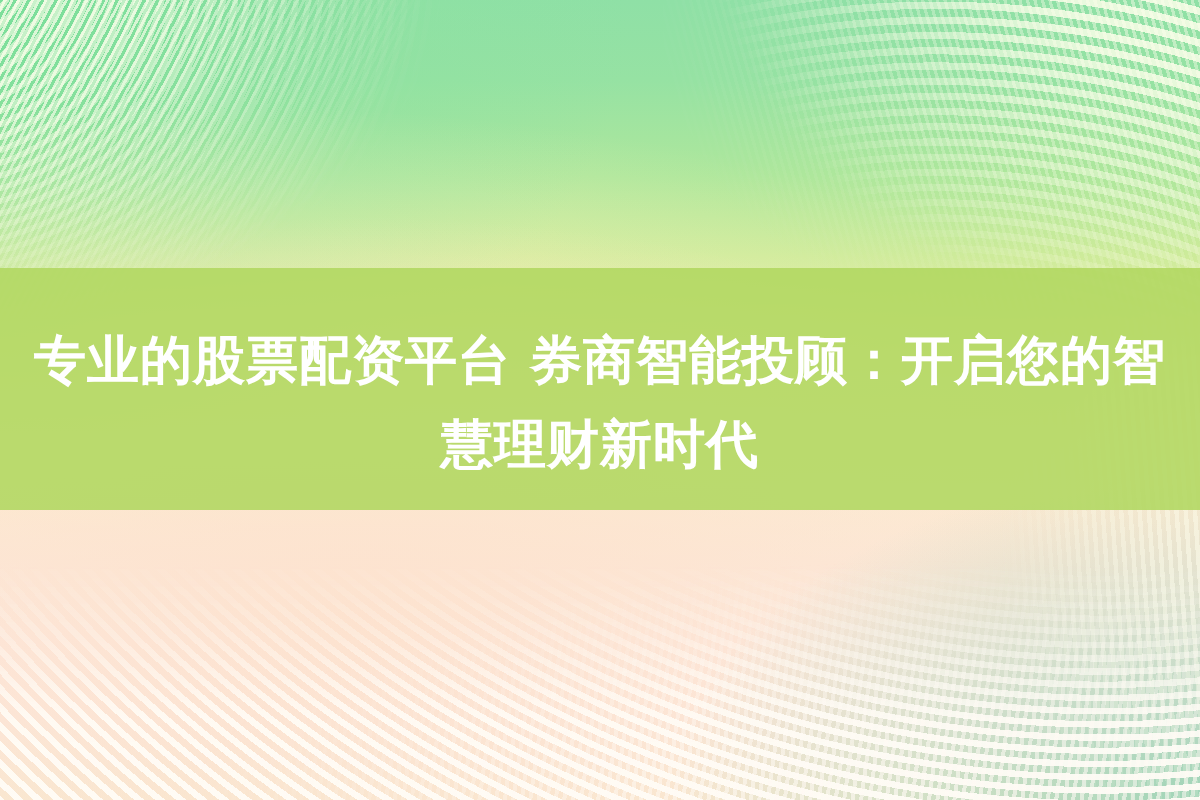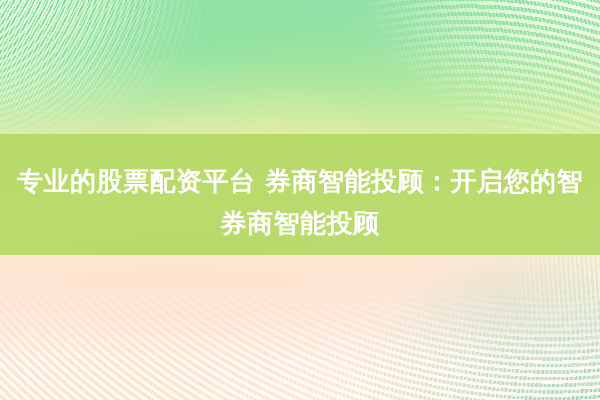--- a/index.html
+++ b/index.html
@@ -214,16 +214,16 @@
   <div class="layer waves-tr"></div>
   <div class="layer waves-tr2"></div>
   <div class="layer waves-right"></div>
   <div class="layer waves-bottom"></div>
   <div class="layer waves-bottom2"></div>
 
   <div class="title-band"></div>
 
   <div class="headline">
     <div class="line">专业的股票配资平台 券商智能投顾：开启您的智</div>
-    <div class="line">券商智能投顾</div>
+    <div class="line">慧理财新时代</div>
   </div>
 
 </div>
 
 </body></html>

